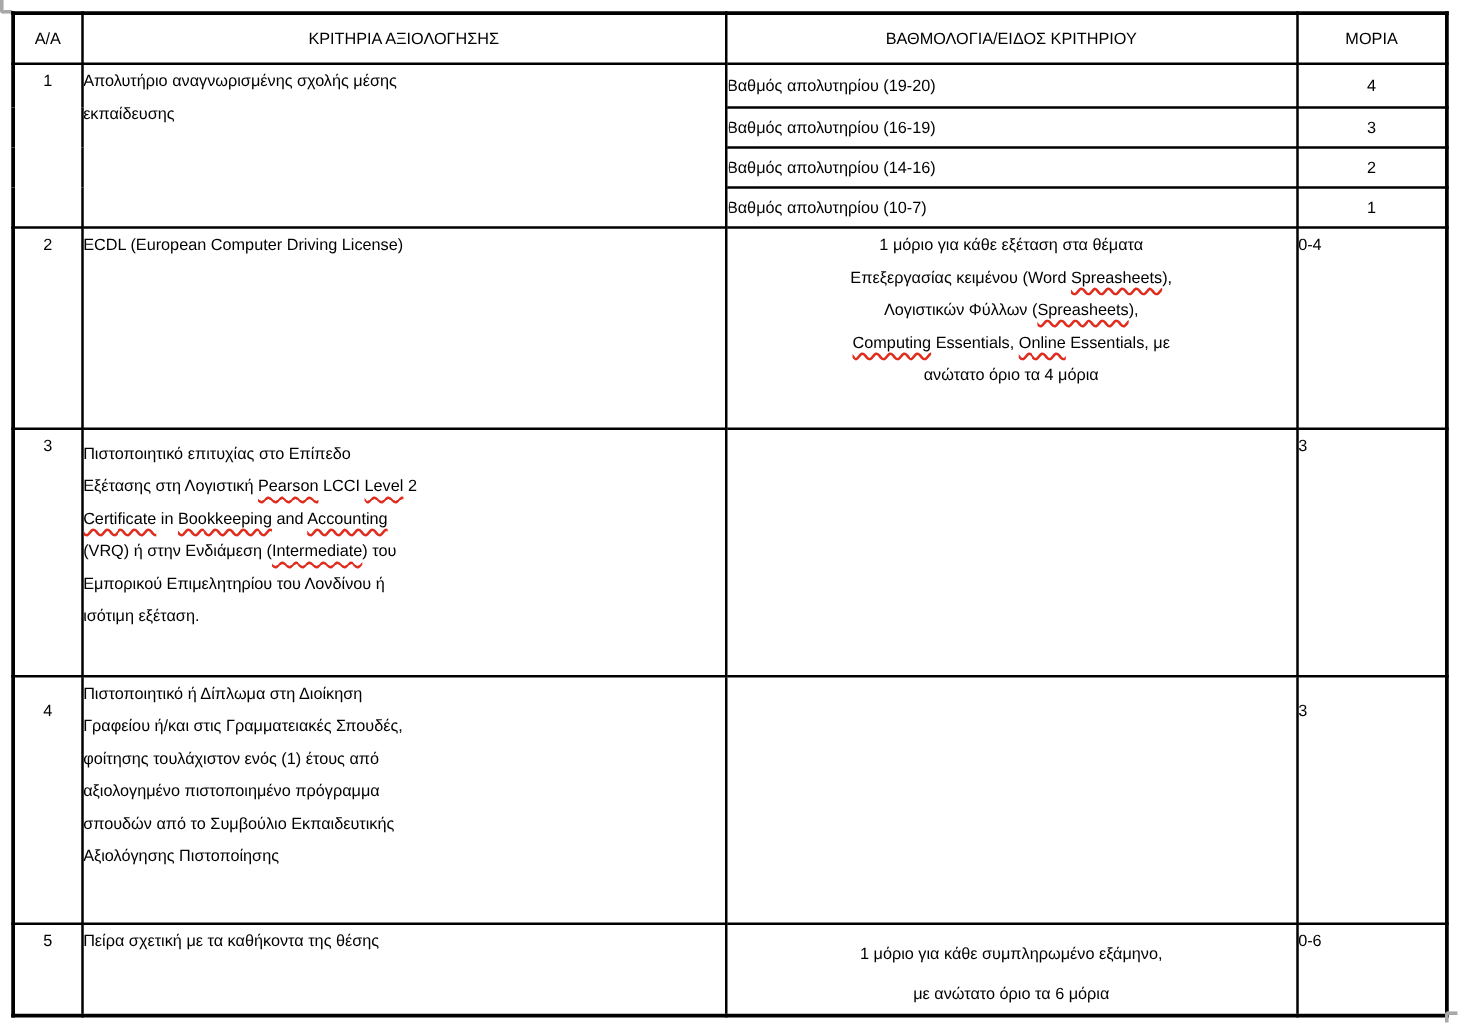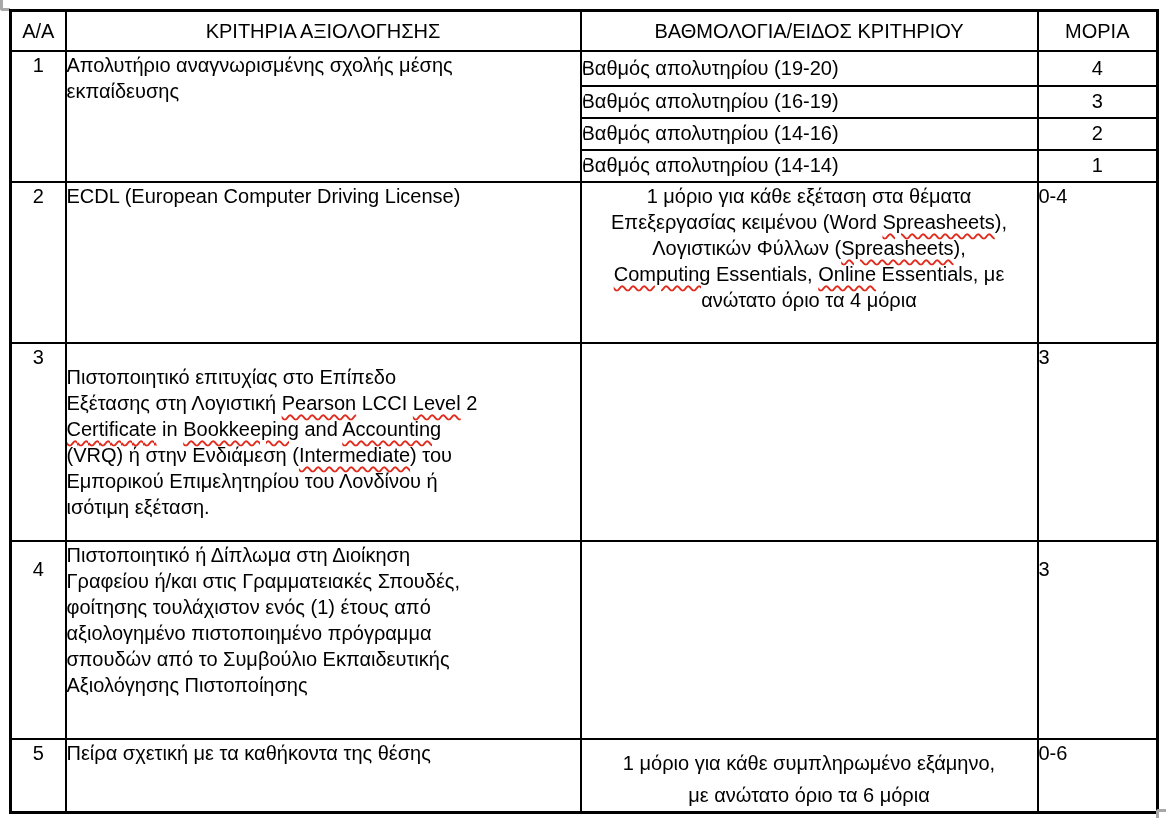--- a/index.html
+++ b/index.html
@@ -18,21 +18,21 @@
     height: 818px;
     background: #ffffff;
   }
   table.criteria {
     position: absolute;
     left: 9px;
     top: 9px;
     border-collapse: collapse;
     table-layout: fixed;
     width: 1147px;
-    font-size: 20px;
+    font-size: 13px;
     line-height: 26px;
   }
   table.criteria col.c1 { width: 55px; }
   table.criteria col.c2 { width: 515px; }
   table.criteria col.c3 { width: 457px; }
   table.criteria col.c4 { width: 120px; }
   table.criteria th, table.criteria td {
     border: 2px solid #000000;
     padding: 0;
     font-weight: normal;
@@ -51,21 +51,21 @@
     text-align: center;
     vertical-align: top;
     padding-top: 10px;
   }
   td.crit {
     vertical-align: top;
     text-align: left;
     padding: 10px 8px 0 12px;
     white-space: pre-line;
   }
-  td.crit.pt6  { padding-top: 20px; }
+  td.crit.pt6  { padding-top: 6px; }
   td.crit.pt14 { }
   td.type-center {
     vertical-align: middle;
     line-height: normal;
     border-radius: 16px;
   }
   td.type-left {
     vertical-align: top;
     text-align: center;
     padding: 10px 10px 0 10px;
@@ -142,21 +142,21 @@
       </tr>
       <tr class="sub">
         <td class="type-center">Βαθμός απολυτηρίου (16-19)</td>
         <td class="pts-mid">3</td>
       </tr>
       <tr class="sub">
         <td class="type-center">Βαθμός απολυτηρίου (14-16)</td>
         <td class="pts-mid">2</td>
       </tr>
       <tr class="sub">
-        <td class="type-center">Βαθμός απολυτηρίου (14-14)</td>
+        <td class="type-center">Βαθμός απολυτηρίου (10-7)</td>
         <td class="pts-mid">1</td>
       </tr>
 
       <tr class="r2">
         <td class="num">2</td>
         <td class="crit">ECDL (European Computer Driving License)</td>
         <td class="type-left">1 μόριο για κάθε εξέταση στα θέματα
 Επεξεργασίας κειμένου (Word <span class="sq">Spreasheets</span>),
 Λογιστικών Φύλλων (<span class="sq">Spreasheets</span>),
 <span class="sq">Computing</span> Essentials, <span class="sq">Online</span> Essentials, με

